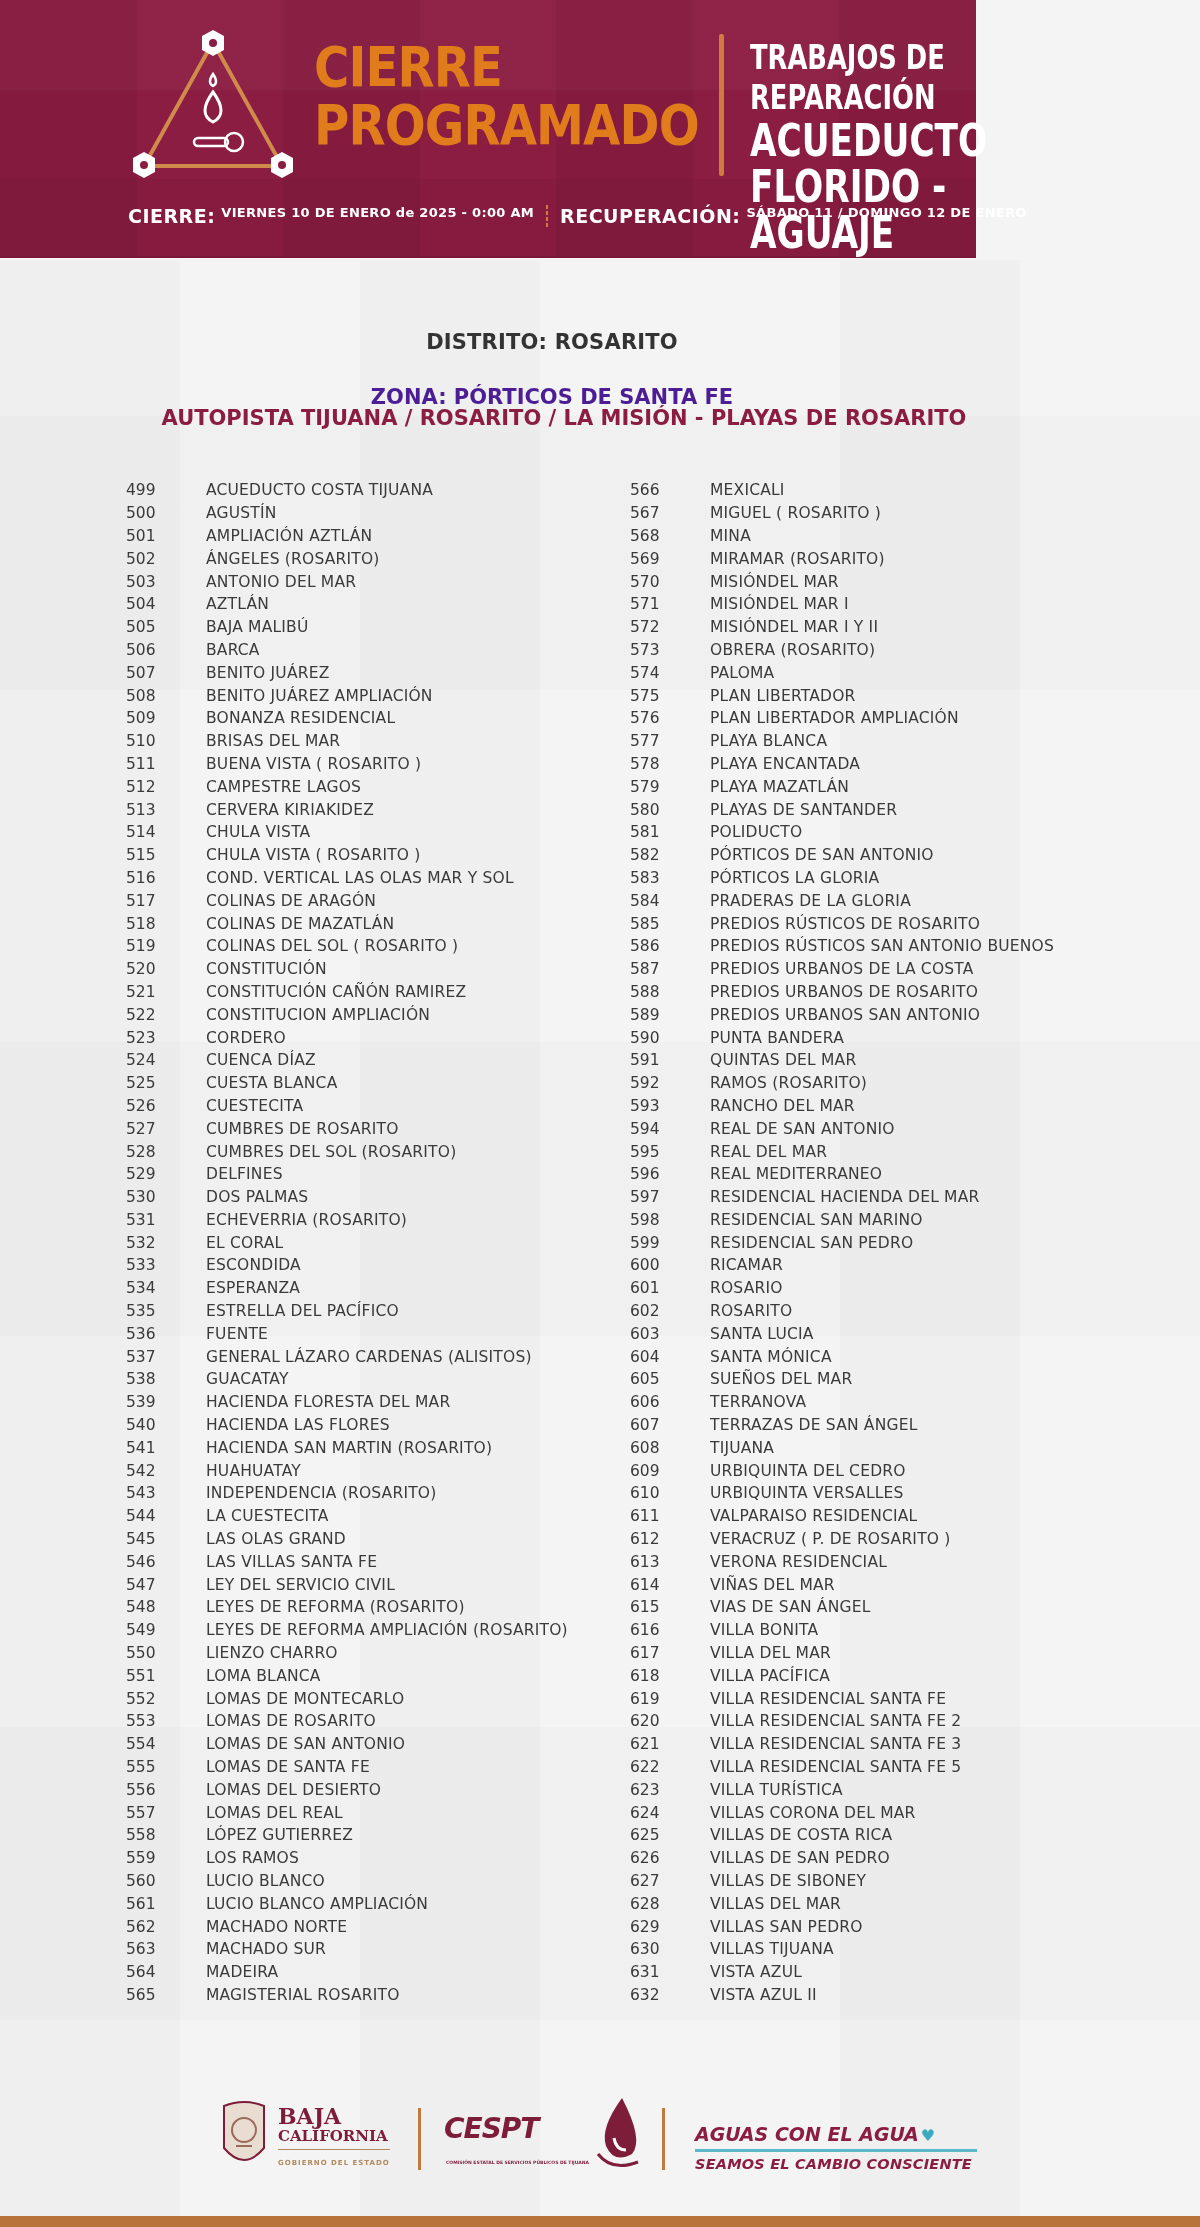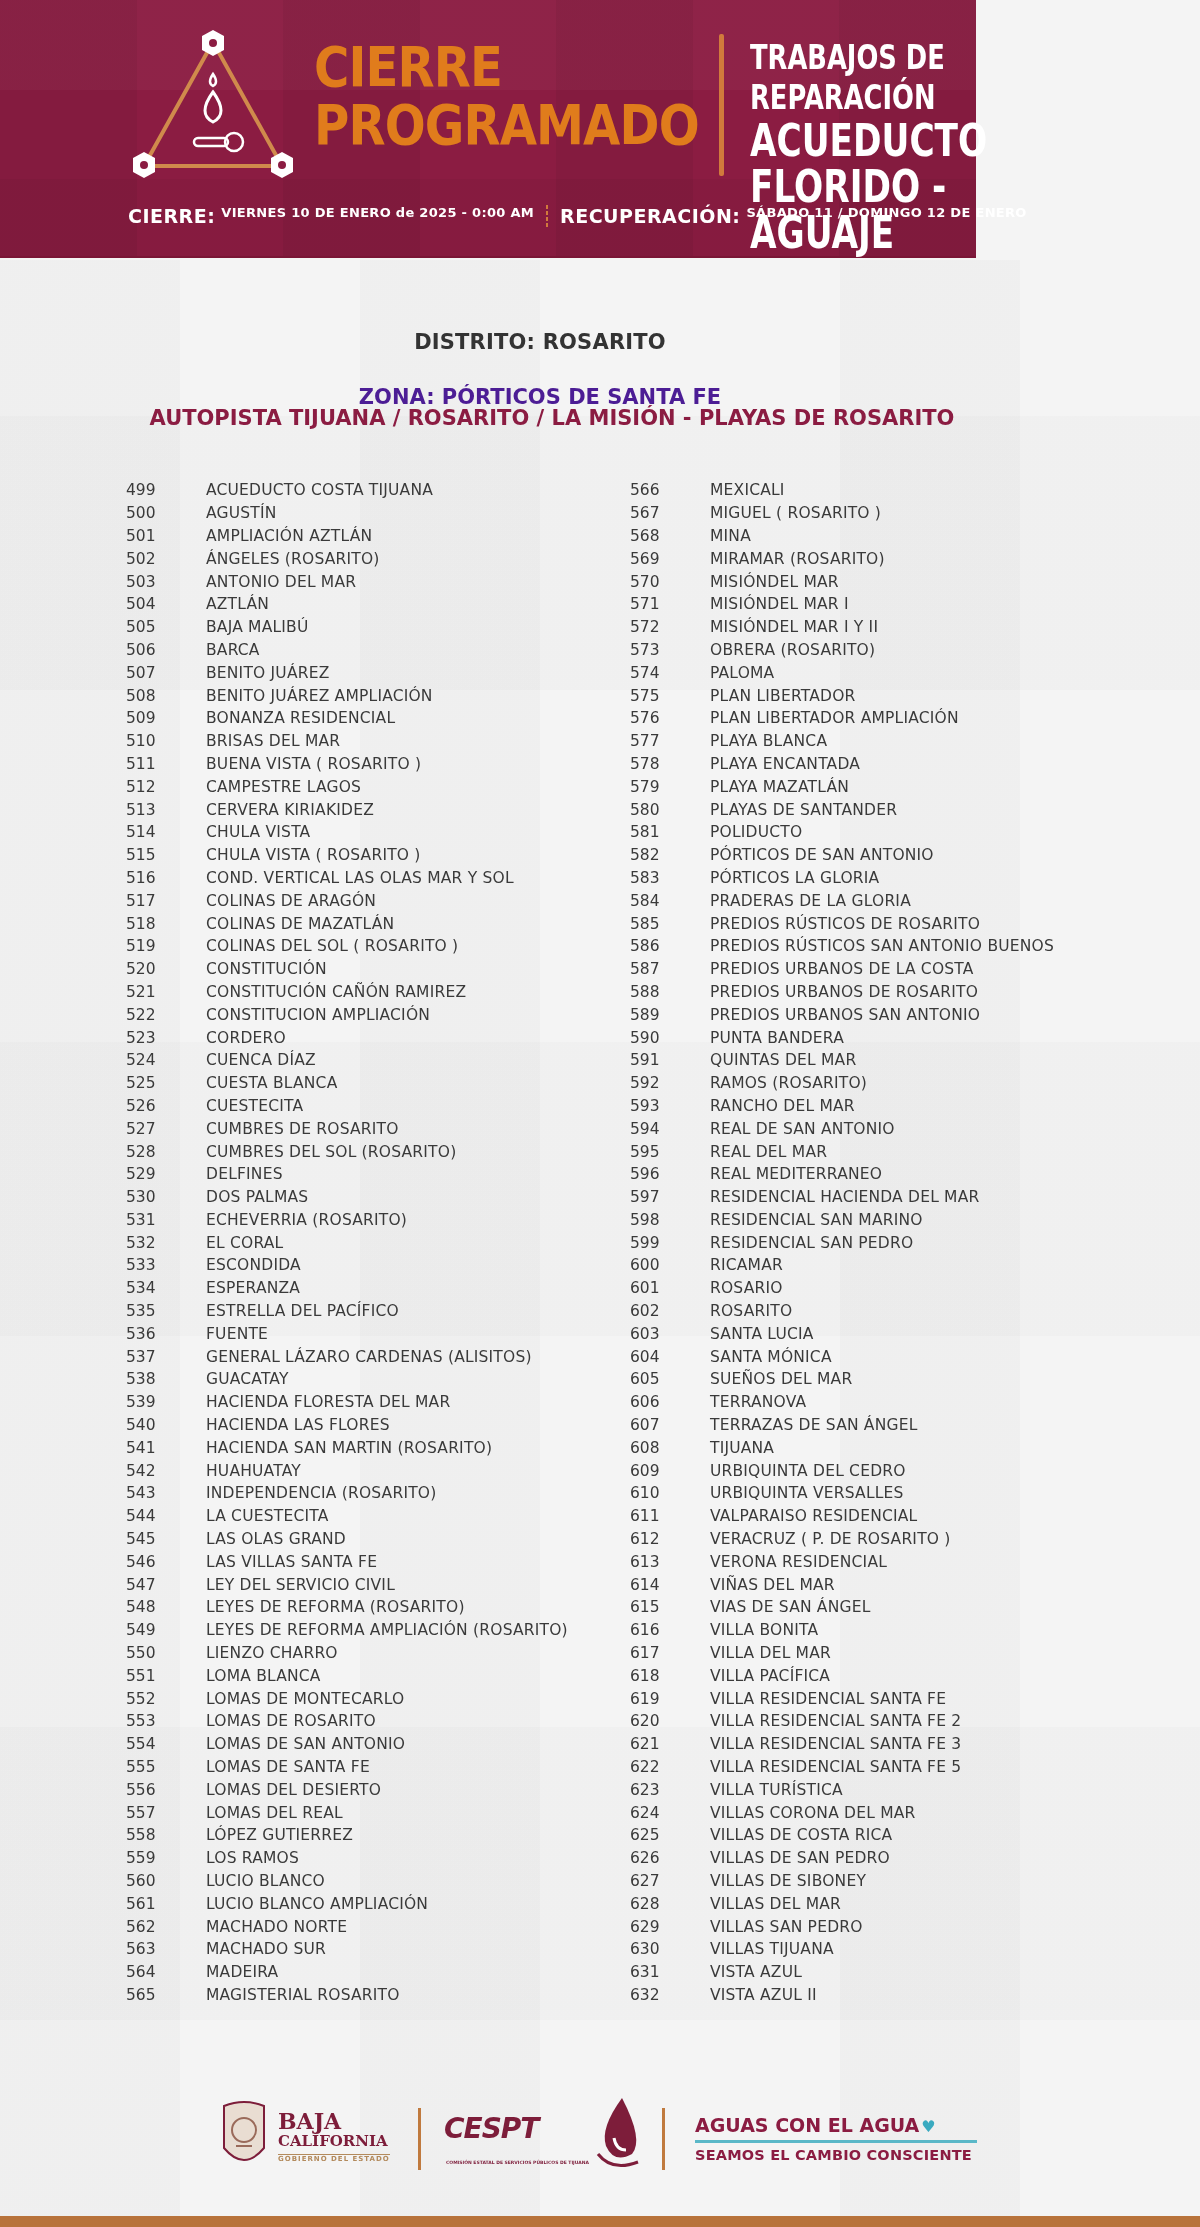--- a/index.html
+++ b/index.html
@@ -35,47 +35,47 @@
   .dates .sep { width: 2px; height: 24px; background: repeating-linear-gradient(180deg, #d17a3c 0 4px, transparent 4px 6px); margin: 0 12px; align-self: center; }
 
   
   .bg-pattern { position: absolute; left: 0; top: 260px; width: 1200px; height: 1956px;
     background:
       linear-gradient(90deg, rgba(0,0,0,0.018) 0 15%, transparent 15% 30%, rgba(0,0,0,0.018) 30% 45%, transparent 45% 70%, rgba(0,0,0,0.018) 70% 85%, transparent 85%),
       linear-gradient(180deg, transparent 0 8%, rgba(0,0,0,0.015) 8% 22%, transparent 22% 40%, rgba(0,0,0,0.015) 40% 55%, transparent 55% 75%, rgba(0,0,0,0.015) 75% 90%, transparent 90%);
   }
 
   
-  .heading { position: absolute; left: 0; width: 1080px; text-align: center; font-weight: bold; }
+  .heading { position: absolute; left: 12px; width: 1080px; text-align: center; font-weight: bold; }
   .h-distrito { top: 330px; font-size: 21px; color: #333333; letter-spacing: 0.2px; }
   .h-zona { top: 372px; font-size: 21px; color: #4c1d95; margin-top: 13px; }
   .h-ruta { top: 406px; font-size: 21px; color: #8b1c42; padding-left: 24px; }
 
   
   .col { position: absolute; top: 479px; }
   .col-left { left: 122px; }
   .col-right { left: 626px; }
   .row { display: flex; height: 22.8px; align-items: center; color: #3a3a3a; font-size: 15.5px; white-space: nowrap; }
   .row .num { width: 84px; text-align: left; padding-left: 4px; }
   .row .name { letter-spacing: 0.2px; }
 
   
   .footer { position: absolute; left: 0; top: 2080px; width: 968px; height: 136px; }
   .bc-logo { position: absolute; left: 218px; top: 20px; display: flex; align-items: center; }
   .bc-shield { width: 52px; height: 72px; }
   .bc-text { margin-left: 8px; color: #7d1d3a; font-family: "DejaVu Serif", serif; font-weight: bold; }
   .bc-text .b1 { font-size: 22px; line-height: 22px; }
   .bc-text .b2 { font-size: 15px; line-height: 18px; }
-  .bc-text .b3 { font-size: 7px; color: #b38a5c; border-top: 1px solid #b38a5c; margin-top: 4px; padding-top: 0; letter-spacing: 1px; font-family: "DejaVu Sans", sans-serif; }
+  .bc-text .b3 { font-size: 7px; color: #b38a5c; border-top: 1px solid #b38a5c; margin-top: 4px; padding-top: 9px; letter-spacing: 1px; font-family: "DejaVu Sans", sans-serif; }
   .f-divider { position: absolute; top: 28px; width: 3px; height: 62px; background: #c07a3e; }
   .cespt { position: absolute; left: 444px; top: 14px; width: 200px; height: 80px; }
   .cespt-word { position: absolute; left: 0; top: 18px; font-size: 28px; font-weight: bold; font-style: italic; color: #7d1d3a; letter-spacing: -1px; }
   .cespt-sub { position: absolute; left: 2px; top: 66px; font-size: 4.5px; color: #7d1d3a; font-weight: bold; white-space: nowrap; }
   .cespt-drop { position: absolute; left: 148px; top: 0; width: 52px; height: 78px; }
-  .aguas { position: absolute; left: 695px; top: 34px; }
+  .aguas { position: absolute; left: 695px; top: 43px; font-style: italic; }
   .aguas .a1 { font-size: 19px; font-weight: bold; color: #8b1c42; white-space: nowrap; }
   .aguas .a-line { height: 3px; background: #5ab8c8; margin: 4px 0 4px; width: 282px; }
   .aguas .a2 { font-size: 14.5px; font-weight: bold; color: #8b1c42; white-space: nowrap; letter-spacing: 0.2px; }
   .heart { display: inline-block; color: #3aaac0; font-size: 16px; margin-left: 2px; }
   .bottom-strip { position: absolute; left: 0; top: 2216px; width: 1200px; height: 11px; background: #b8733b; }
 </style>
 </head>
 <body>
 
 <div class="header">

